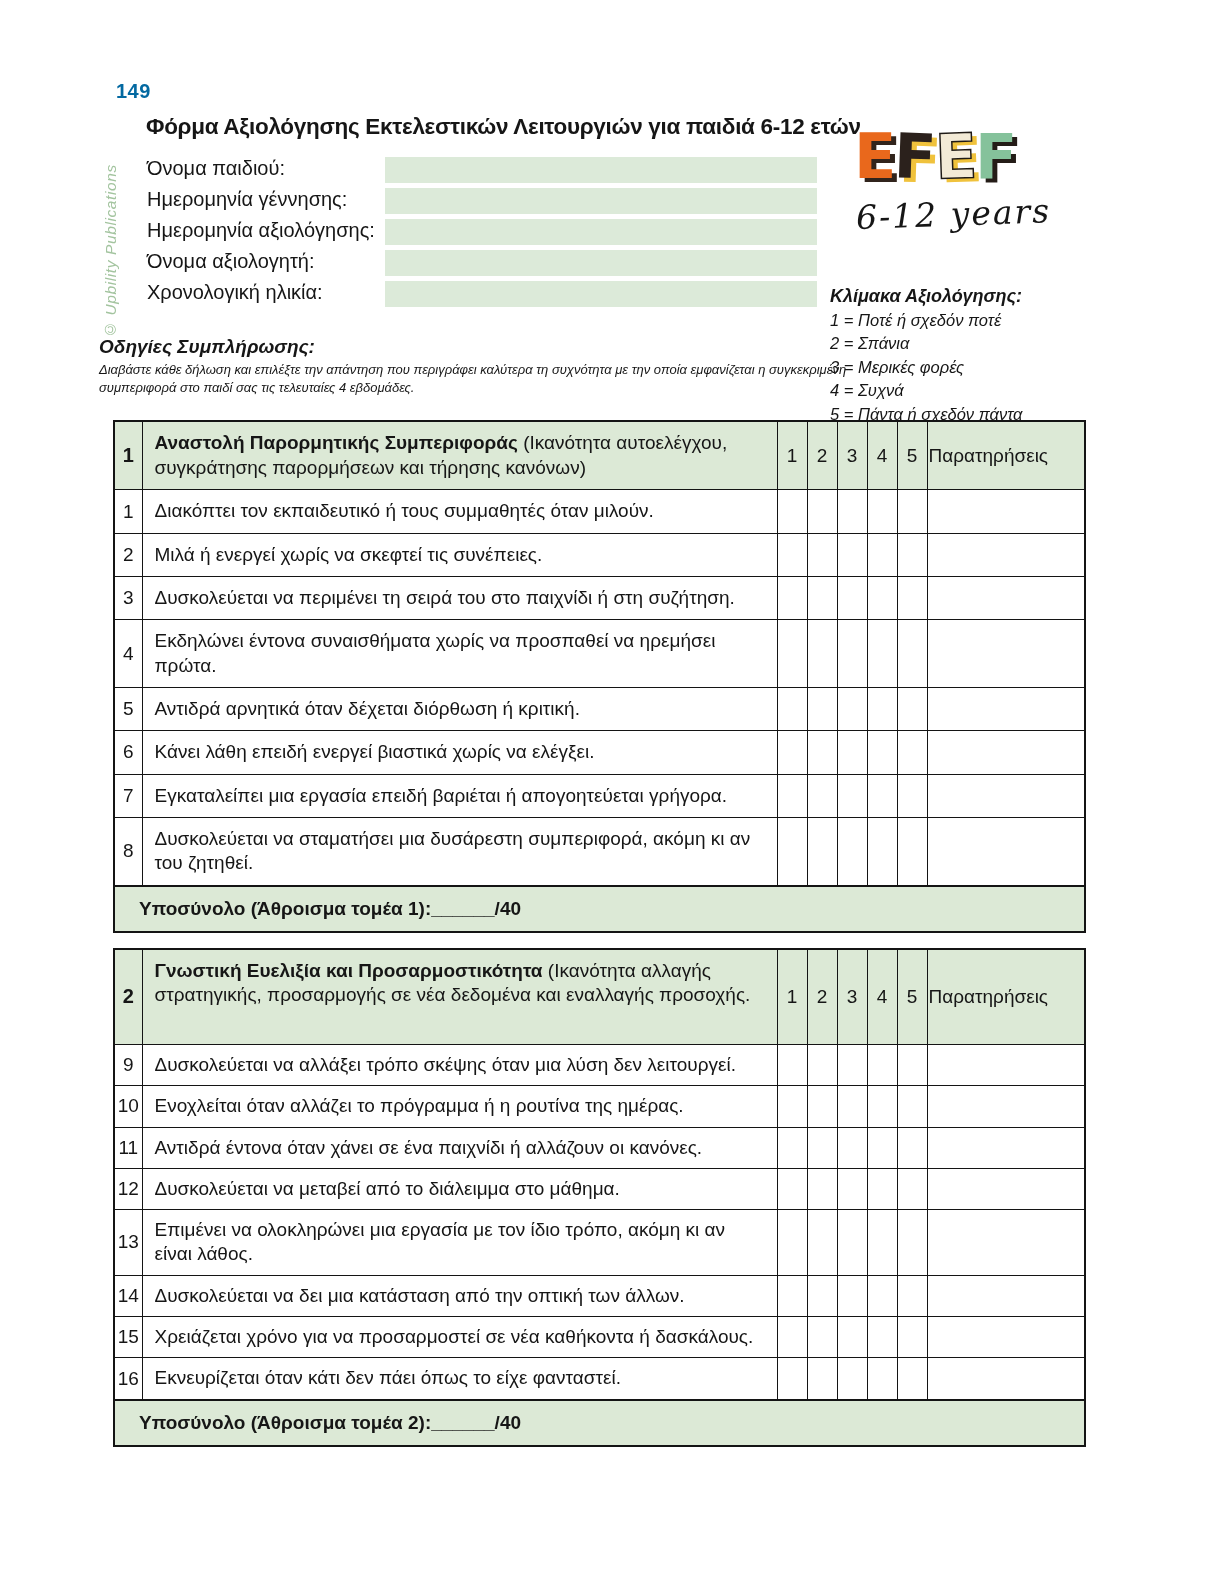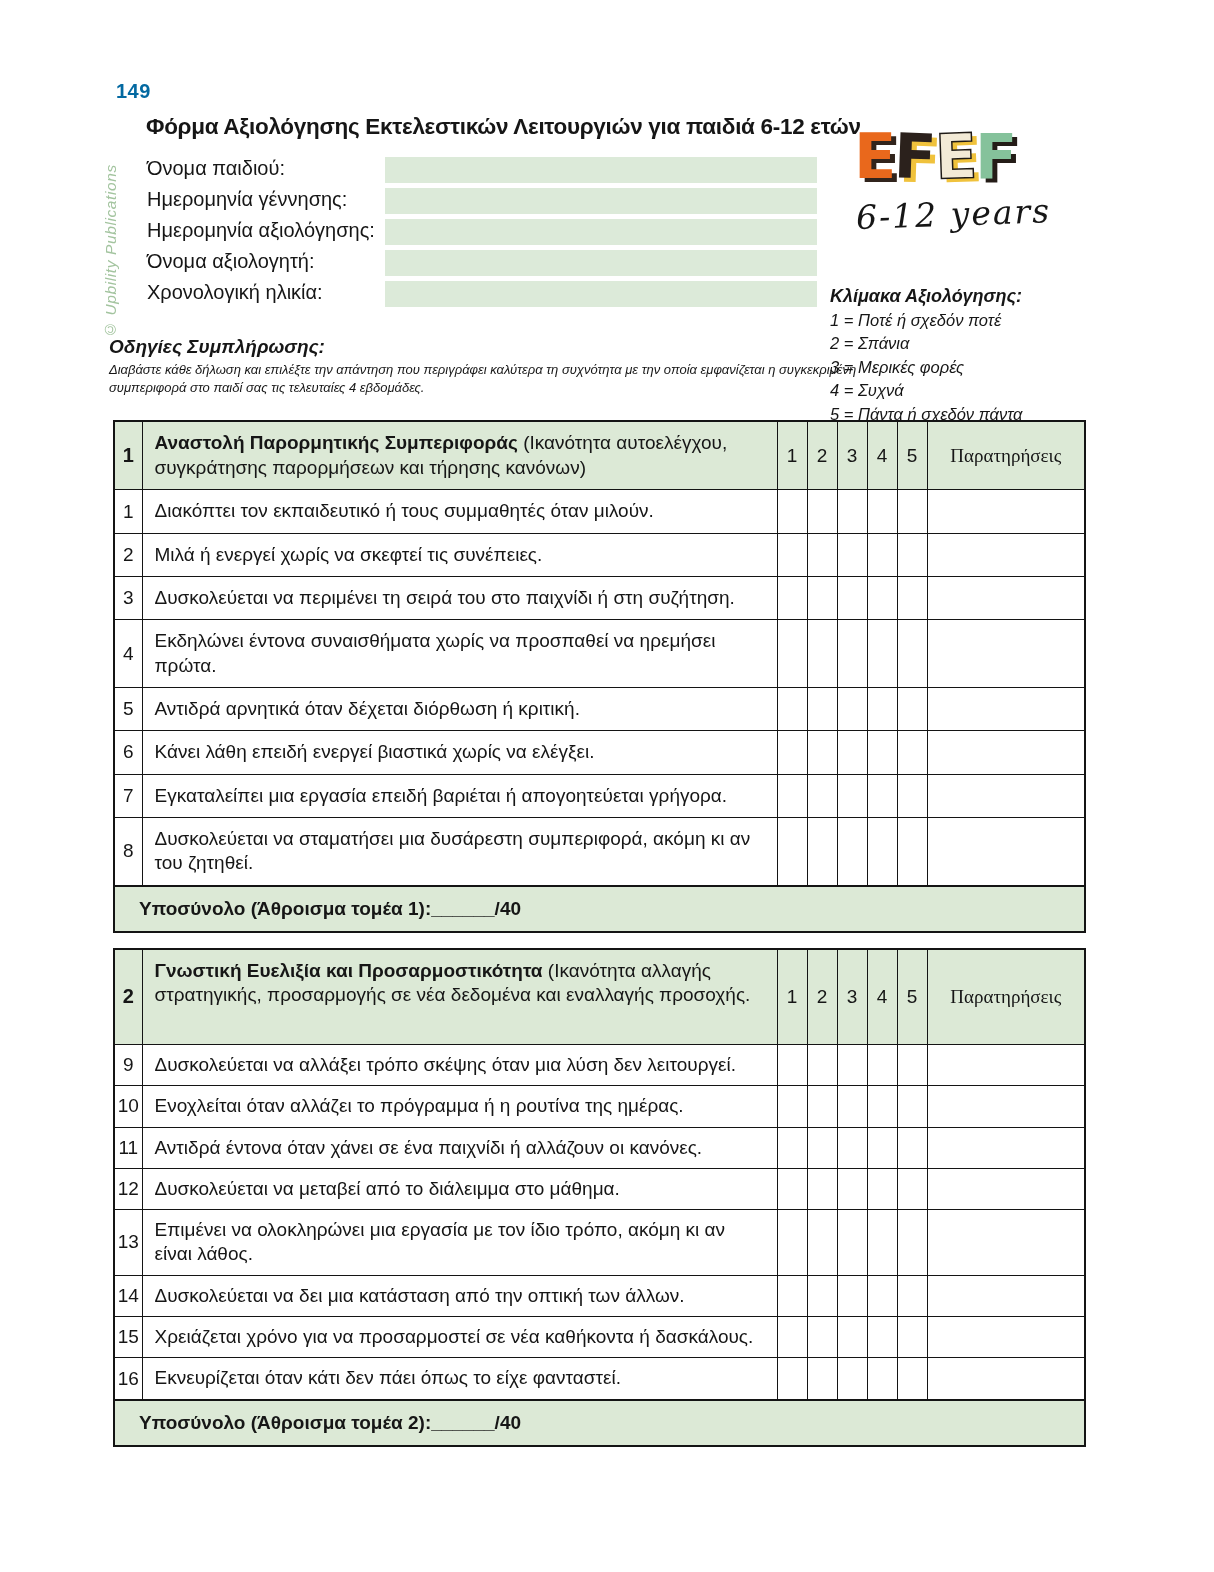--- a/index.html
+++ b/index.html
@@ -40,38 +40,38 @@
   .logo-sub{
     font-family:"DejaVu Serif", serif;font-style:italic;
     font-size:33px;margin-top:6px;margin-left:2px;letter-spacing:2px;
     transform:rotate(-2deg);white-space:nowrap;
   }
   
   .scale{position:absolute;left:830px;top:286px;width:300px;}
   .scale-title{font-size:18px;font-weight:bold;font-style:italic;margin-bottom:2px;}
   .scale-item{font-size:16.5px;font-style:italic;line-height:1.42;}
   
-  .instructions{position:absolute;left:109px;top:336px;width:750px;}
+  .instructions{position:absolute;left:99px;top:336px;width:750px;}
   .instr-title{font-size:19px;font-weight:bold;font-style:italic;margin-bottom:3px;}
   .instr-body{font-size:13px;font-style:italic;line-height:1.35;}
   
   #tables{position:absolute;left:113px;top:420px;width:973px;}
   table.section{
     width:100%;border-collapse:collapse;table-layout:fixed;
     border:2.3px solid #141414;margin-bottom:15px;
   }
   table.section td{border:1.5px solid #141414;vertical-align:middle;}
   col.c-num{width:28px;}
   col.c-r{width:30px;}
   col.c-obs{width:158px;}
   .hdr-row td{background:#dce9d6;}
   .num-hdr{font-weight:bold;font-size:20px;text-align:center;}
   .stmt-hdr{font-size:19px;line-height:1.3;padding:9px 12px;vertical-align:top;}
   .rate-hdr{font-size:19px;text-align:center;}
-  .obs-hdr{font-size:19px;text-align:center;font-family:Liberation Serif, serif;}
+  .obs-hdr{font-size:19px;}
   .inum{font-size:19px;text-align:center;}
   .stmt{font-size:19px;line-height:1.28;padding:9px 12px;}
   .subtotal{
     background:#dce9d6;font-weight:bold;font-size:19px;
     padding:11px 24px;border-top:2.5px solid #141414 !important;
   }
   table.s1 .stmt-hdr{padding-bottom:36px;}
   table.s1 .stmt{padding-top:8px;padding-bottom:8px;}
 </style>
 </head>

